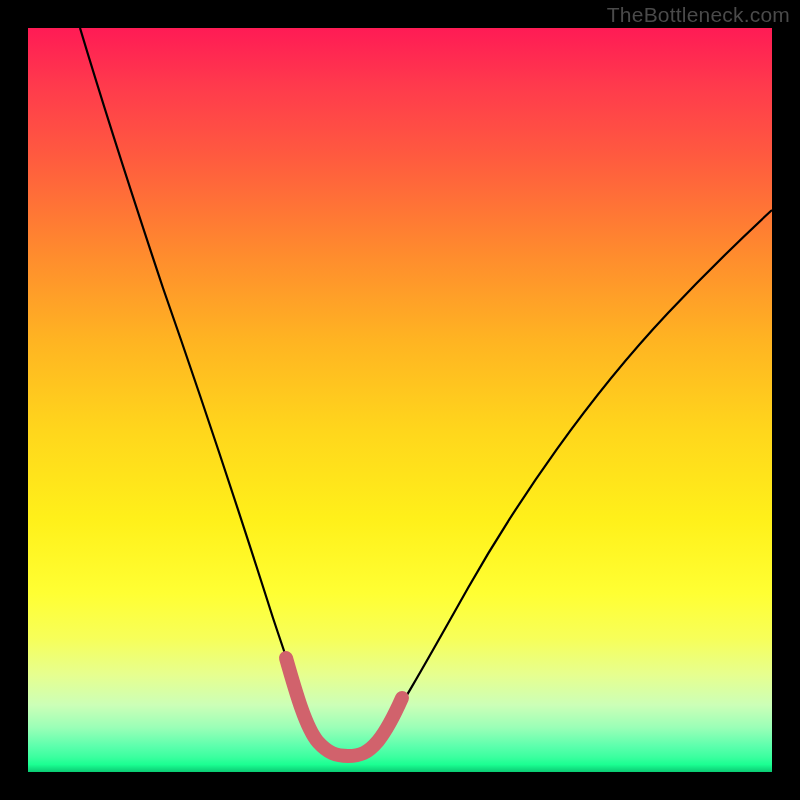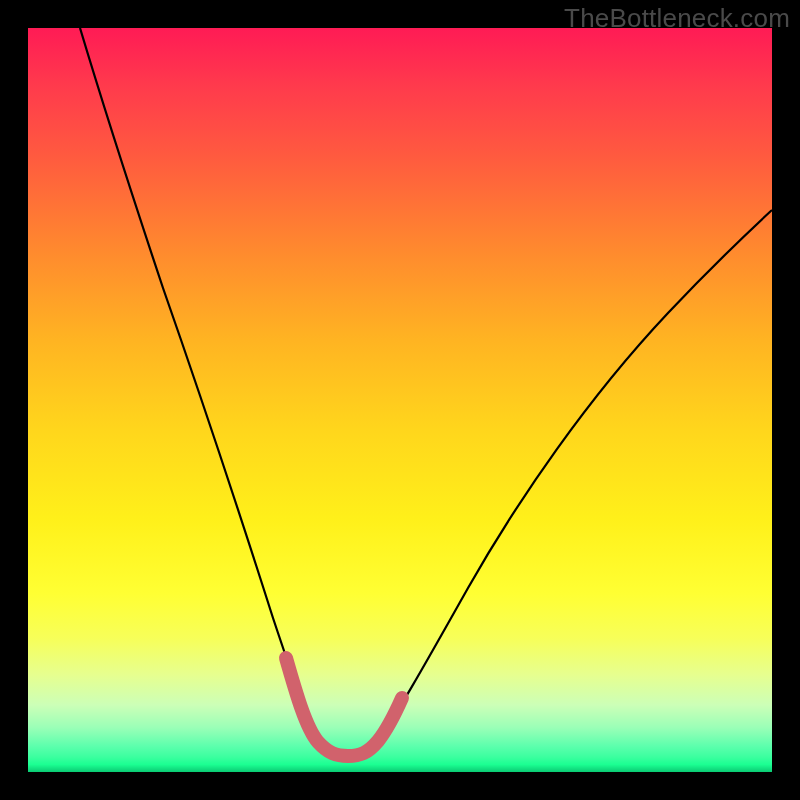--- a/index.html
+++ b/index.html
@@ -58,21 +58,21 @@
     left: 0;
     top: 0;
     width: 100%;
     height: 100%;
   }
   .watermark {
     position: absolute;
     top: 3px;
     right: 10px;
     color: #4a4a4a;
-    font-size: 26px;
+    font-size: 21px;
     font-weight: 400;
     letter-spacing: 0.2px;
     user-select: none;
   }
 </style>
 </head>
 <body>
 
 <div class="frame">
 

